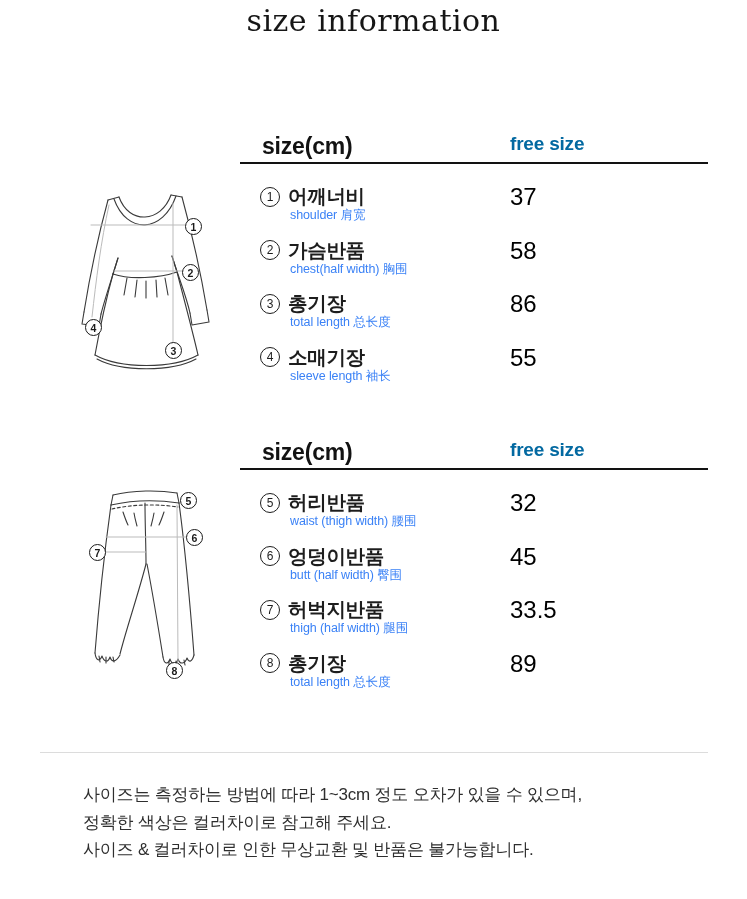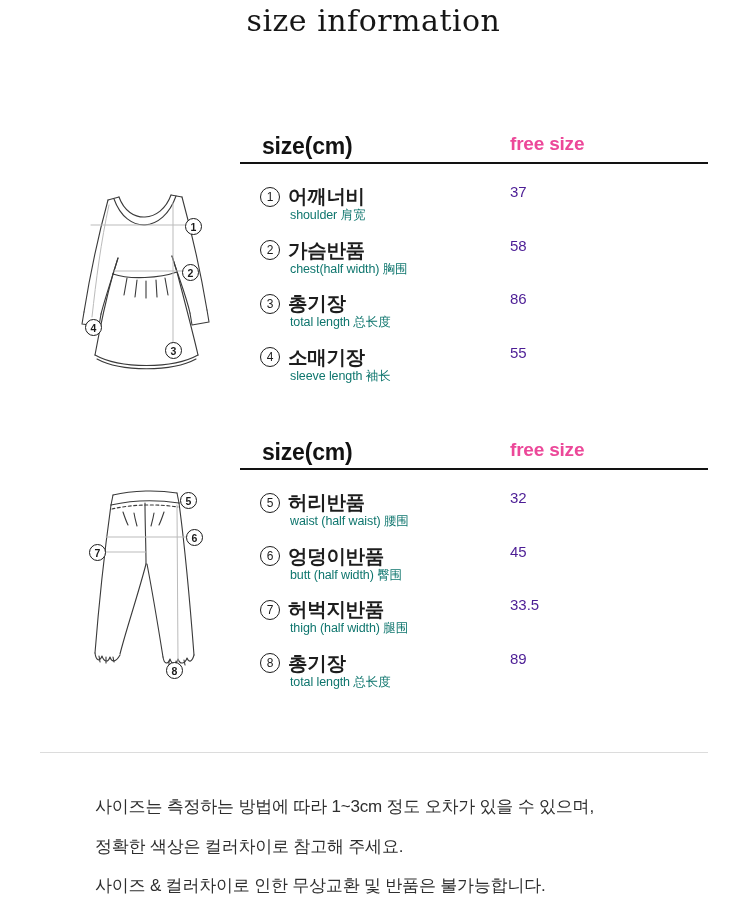--- a/index.html
+++ b/index.html
@@ -15,52 +15,52 @@
     font-family:"DejaVu Serif",serif;font-size:30px;line-height:38px;
     font-weight:400;color:#161616;letter-spacing:.5px;
   }
 
   
   .size-table{position:absolute;left:240px;width:468px;}
   .size-table.t1{top:124px;}
   .size-table.t2{top:430px;}
   .st-header{position:relative;height:38px;border-bottom:2px solid #121212;}
   .st-col1{position:absolute;left:22px;top:9px;font-size:23px;font-weight:700;color:#121212;letter-spacing:-.2px;}
-  .st-col2{position:absolute;left:270px;top:9px;font-size:19px;font-weight:700;color:#ec4899;letter-spacing:-.2px;}
+  .st-col2{position:absolute;left:270px;top:9px;font-size:19px;font-weight:700;color:#0369a1;letter-spacing:-.2px;}
   .st-row{position:relative;height:53.5px;}
   .st-label{
     position:absolute;left:20px;top:19px;display:flex;align-items:center;gap:8px;
     font-size:19.5px;font-weight:600;color:#1d1d1d;letter-spacing:-.3px;white-space:nowrap;
   }
   .circ{
     width:20px;height:20px;box-sizing:border-box;border:1.4px solid #1d1d1d;border-radius:50%;
     display:flex;align-items:center;justify-content:center;
     font-size:12px;font-weight:500;color:#1d1d1d;flex:0 0 auto;
   }
-  .st-sub{position:absolute;left:50px;top:43px;font-size:12.5px;color:#0f766e;letter-spacing:-.1px;white-space:nowrap;}
-  .st-value{position:absolute;left:270px;top:19px;font-size:15px;color:#4c1d95;}
+  .st-sub{position:absolute;left:50px;top:43px;font-size:12.5px;color:#3b82f6;letter-spacing:-.1px;white-space:nowrap;}
+  .st-value{position:absolute;left:270px;top:19px;font-size:24px;color:#000000;}
 
   
   .diagram{position:absolute;}
   .diagram.top-garment{left:55px;top:181px;}
   .diagram.pants{left:75px;top:480px;}
   .marker{
     position:absolute;width:17px;height:17px;box-sizing:border-box;
     border:1.3px solid #1a1a1a;border-radius:50%;background:#fff;
     display:flex;align-items:center;justify-content:center;
     font-size:10.5px;font-weight:600;color:#1a1a1a;z-index:3;
   }
 
   
   .divider{position:absolute;left:40px;top:752px;width:668px;height:1px;background:#dcdcdc;}
   .notes{
     position:absolute;left:83px;top:781px;width:620px;
     font-size:17px;line-height:27.5px;color:#2e2e2e;letter-spacing:-.2px;
   }
-  .notes p{margin:12px;}
+  .notes p{margin:0;}
 </style>
 </head>
 <body>
 
 <div class="page">
 
   <div class="title">size information</div>
 
   <div class="diagram top-garment">
     <svg width="180" height="192" viewBox="0 0 180 192" fill="none">
@@ -181,21 +181,21 @@
   <div class="size-table t2">
     <div class="st-header">
       <span class="st-col1">size(cm)</span>
       <span class="st-col2">free size</span>
     </div>
     <div class="st-row">
       <div class="st-label">
         <span class="circ">5</span>
         <span>허리반품</span>
       </div>
-      <div class="st-sub">waist (half waist) 腰围</div>
+      <div class="st-sub">waist (thigh width) 腰围</div>
       <div class="st-value">32</div>
     </div>
     <div class="st-row">
       <div class="st-label">
         <span class="circ">6</span>
         <span>엉덩이반품</span>
       </div>
       <div class="st-sub">butt (half width) 臀围</div>
       <div class="st-value">45</div>
     </div>

